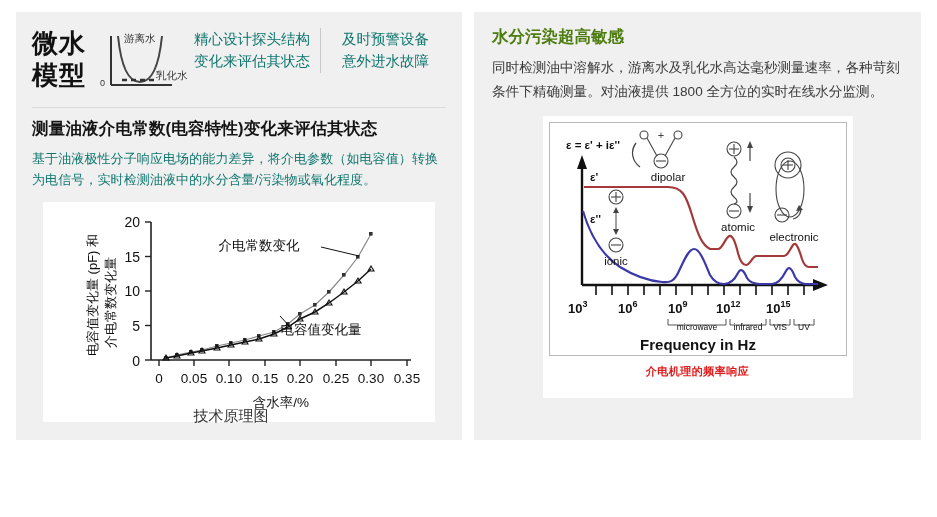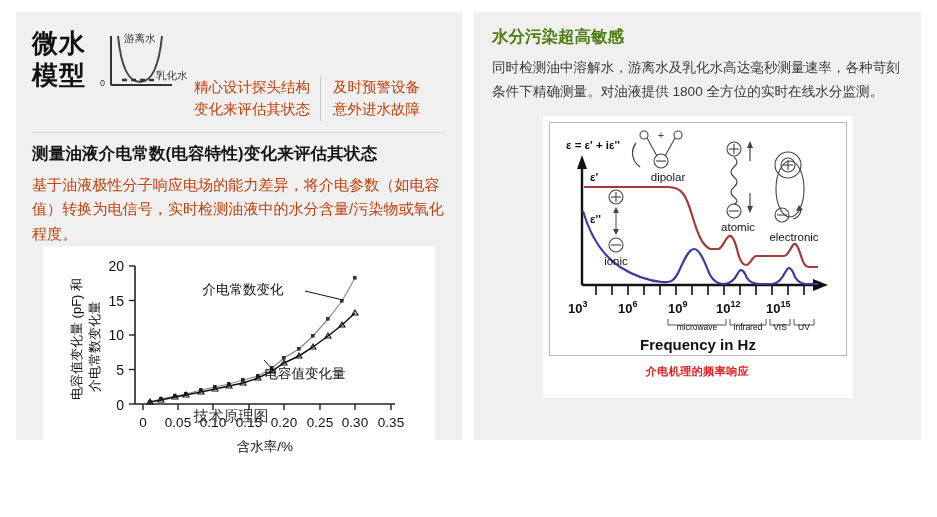--- a/index.html
+++ b/index.html
@@ -64,50 +64,49 @@
     color: #cc2222;
     font-size: 17px;
     font-weight: bold;
     letter-spacing: .5px;
     margin-bottom: 6px;
     white-space: nowrap;
   }
   .head-cols {
     display: flex;
     font-size: 14.5px;
-    color: #c2410c;
+    color: #0f766e;
     line-height: 1.55;
-    margin-top: 48px;
   }
   .head-col-a { padding-right: 10px; white-space: nowrap; }
   .head-col-b {
-    padding-left: 12px;
+    padding-left: 21px;
     border-left: 1px solid #c9c9c9;
     white-space: nowrap;
   }
   .head-cols div { white-space: nowrap; }
 
   .divider {
     height: 1px;
     background: #dcdcdc;
     margin: 11px 0 10px 0;
   }
 
   
   .sect-title {
     font-size: 16.5px;
     font-weight: bold;
     color: #141414;
     letter-spacing: .2px;
     margin-bottom: 8px;
   }
   .sect-body {
-    font-size: 15px;
+    font-size: 13px;
     line-height: 1.62;
-    color: #c2410c;
+    color: #0f766e;
     letter-spacing: .1px;
   }
 
   .r-title {
     font-size: 16.5px;
     font-weight: bold;
     color: #4d7c0f;
     margin-bottom: 8px;
   }
   .r-body {
@@ -118,21 +117,22 @@
 
   
   .figure-card {
     background: #ffffff;
     margin: 0 auto;
     box-sizing: border-box;
   }
   .fig-left {
     width: 392px;
     height: 220px;
-    padding: 6px 0;
+    margin-top: 12px;
+    padding: 6px 16px;
   }
   .fig-right {
     width: 310px;
     height: 282px;
     margin-top: 12px;
     padding: 6px;
   }
   .fig-right-inner {
     border: 1px solid #b9b9b9;
     width: 100%;

